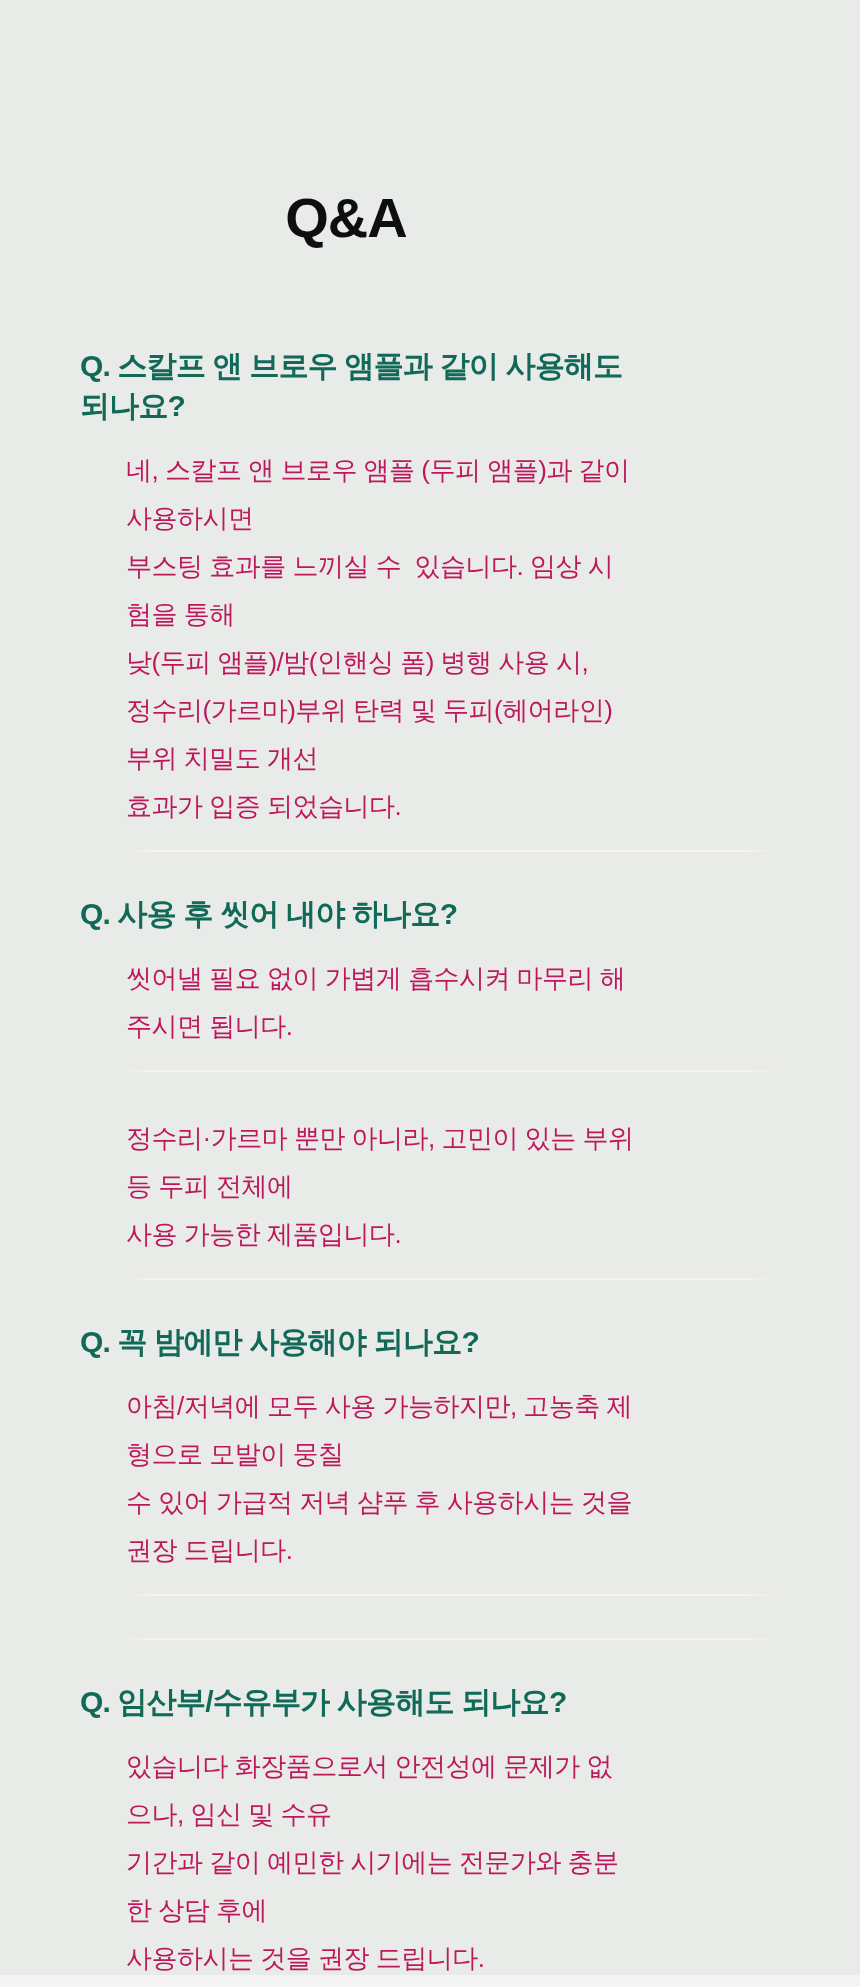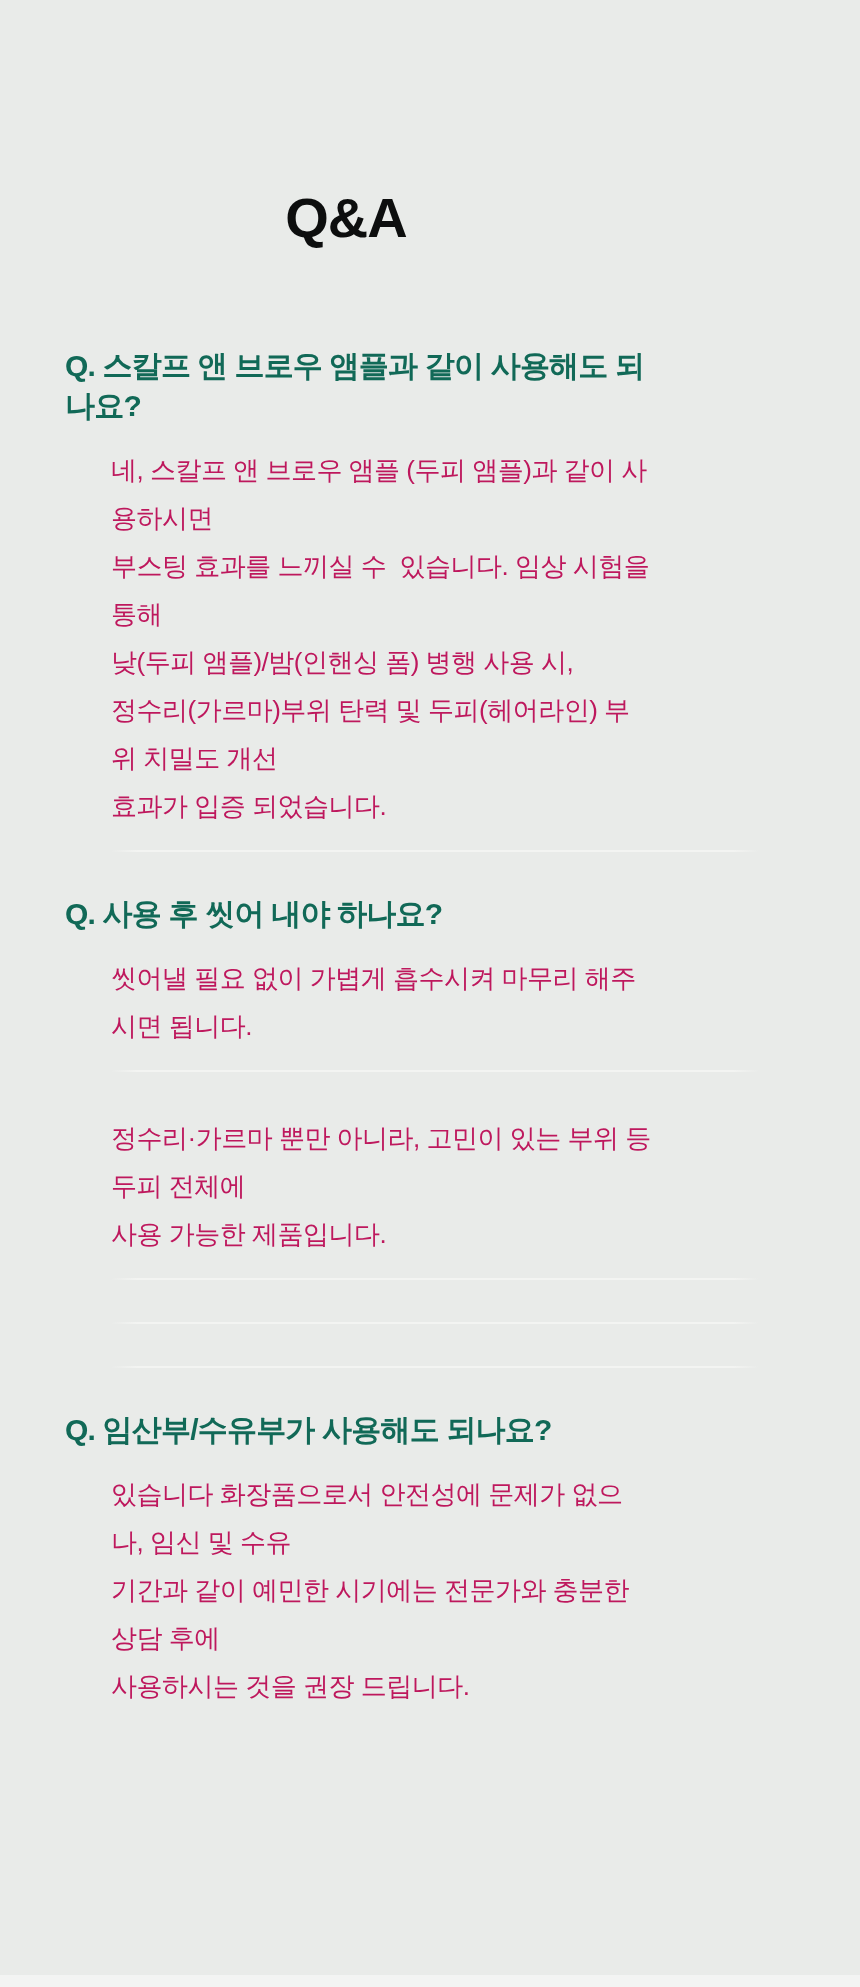--- a/index.html
+++ b/index.html
@@ -21,21 +21,21 @@
   .qa-title {
     text-align: center;
     font-size: 56px;
     font-weight: 800;
     letter-spacing: -1px;
     color: #0d0e0e;
     line-height: 56px;
     margin: 0 24px 0 0;   
     margin-bottom: 100px;
   }
-  .qa-item { margin: 1px; }
+  .qa-item { margin: 16px; }
   .qa-question {
     font-size: 30px;
     font-weight: 700;
     letter-spacing: -0.8px;
     color: #116957;
     line-height: 40px;
   }
   .qa-answer {
     margin: 20px 0 0 46px;
     font-size: 26px;
@@ -87,20 +87,23 @@
     <div class="qa-divider"></div>
   </div>
 
   <div class="qa-item">
     <div class="qa-answer">정수리·가르마 뿐만 아니라, 고민이 있는 부위 등 두피 전체에
 사용 가능한 제품입니다.</div>
     <div class="qa-divider"></div>
   </div>
 
   <div class="qa-item">
+    <div class="qa-question">Q. 꼭 밤에만 사용해야 되나요?</div>
+    <div class="qa-answer">아침/저녁에 모두 사용 가능하지만, 고농축 제형으로 모발이 뭉칠
+수 있어 가급적 저녁 샴푸 후 사용하시는 것을 권장 드립니다.</div>
     <div class="qa-divider"></div>
   </div>
 
   <div class="qa-item">
     <div class="qa-divider"></div>
   </div>
 
   <div class="qa-item">
     <div class="qa-question">Q. 임산부/수유부가 사용해도 되나요?</div>
     <div class="qa-answer">있습니다 화장품으로서 안전성에 문제가 없으나, 임신 및 수유

